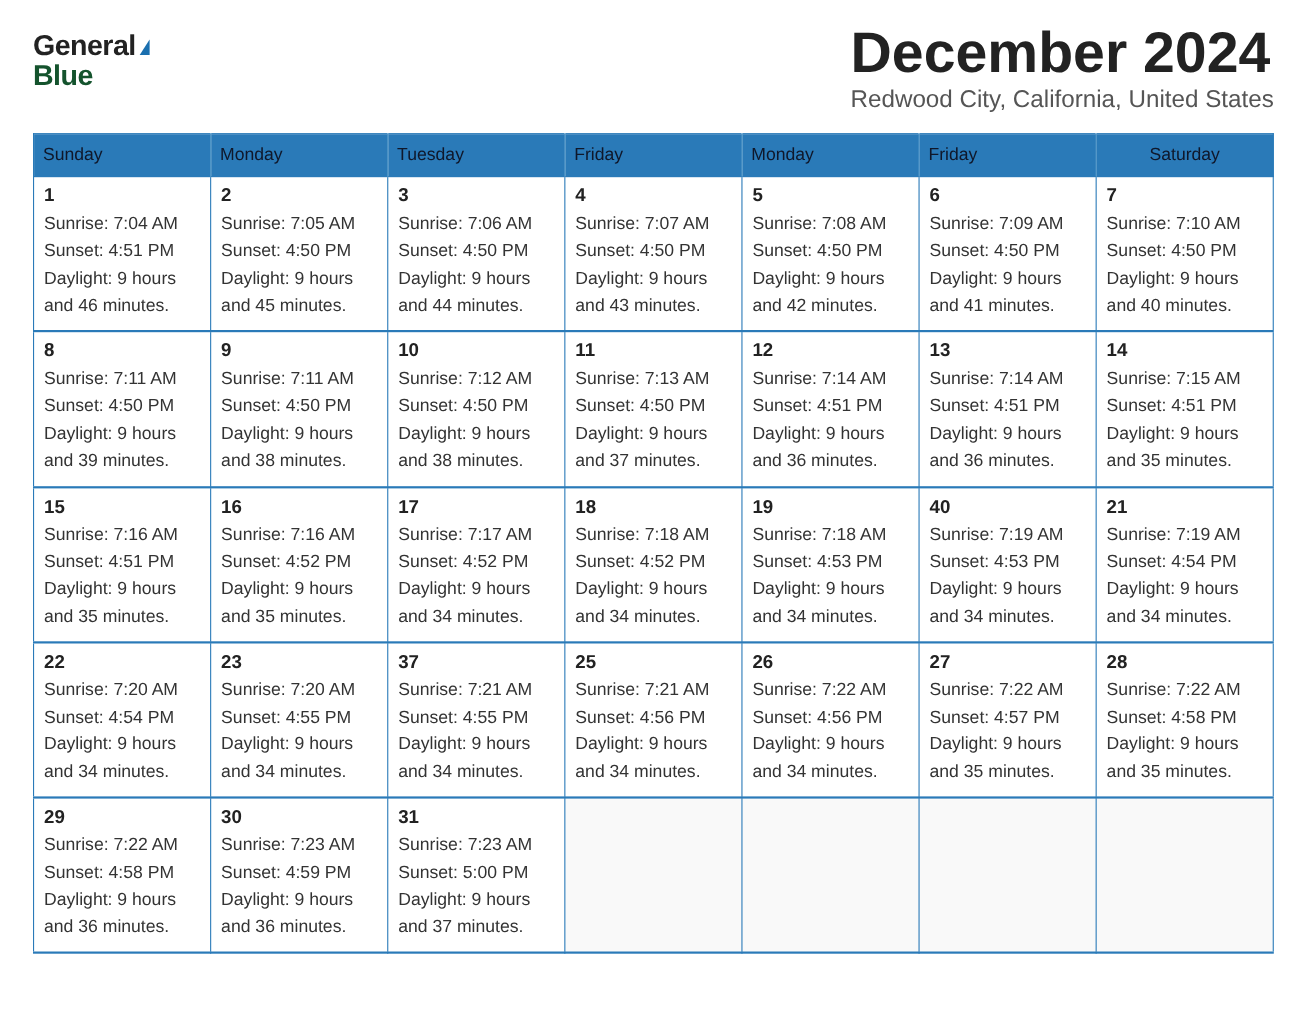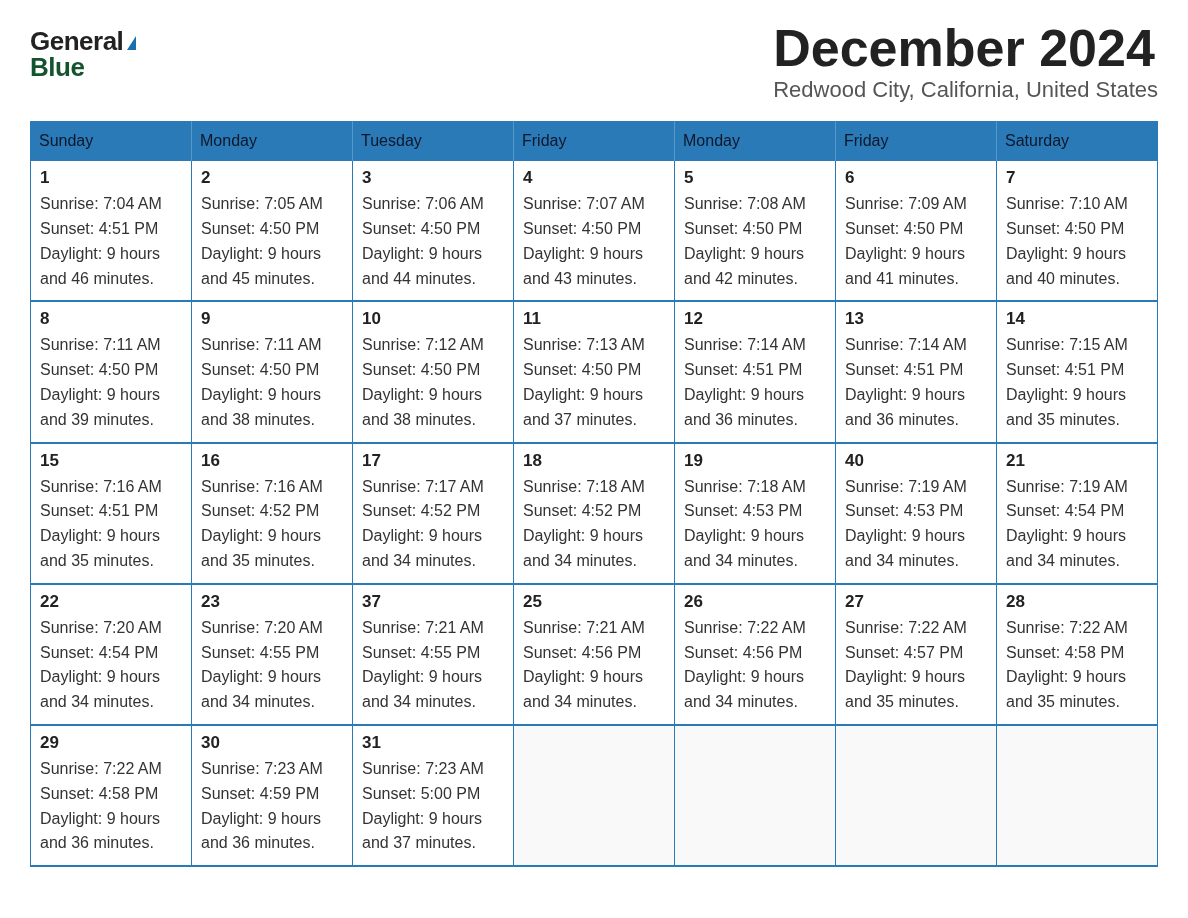--- a/index.html
+++ b/index.html
@@ -71,20 +71,21 @@
       color: #0f172a;
       font-size: 16px;
       font-weight: normal;
       padding: 10px 8px;
       text-align: left;
       border-right: 1px solid #5499c9;
       margin-top: 20px;
     }
     .calendar thead tr th:last-child {
       border-right: none;
+      text-align: center;
     }
     .calendar tbody tr td {
       vertical-align: top;
       border: 1px solid #2a7ab8;
       padding: 7px 9px 9px 9px;
       width: calc(100% / 7);
       min-height: 100px;
     }
     .calendar tbody tr td.empty {
       background: #f9f9f9;

